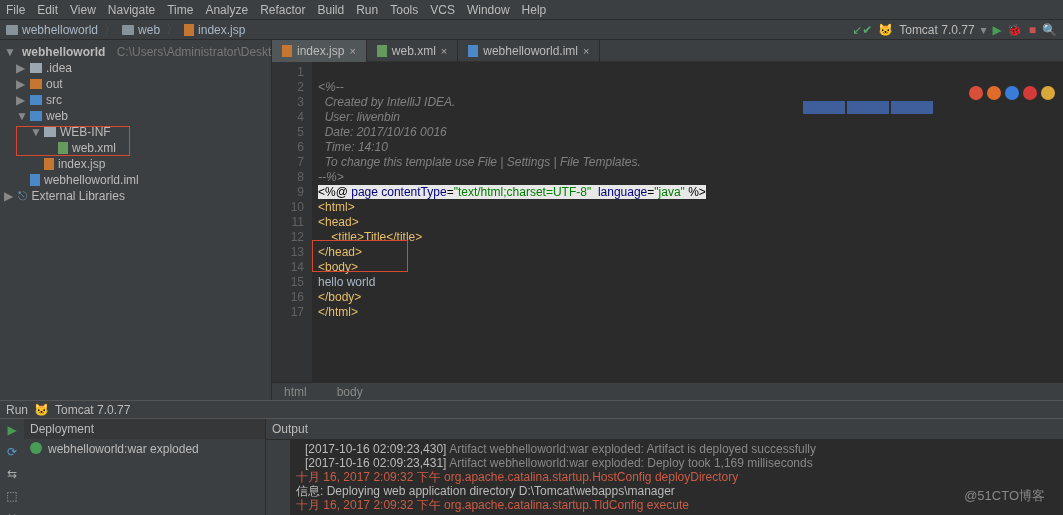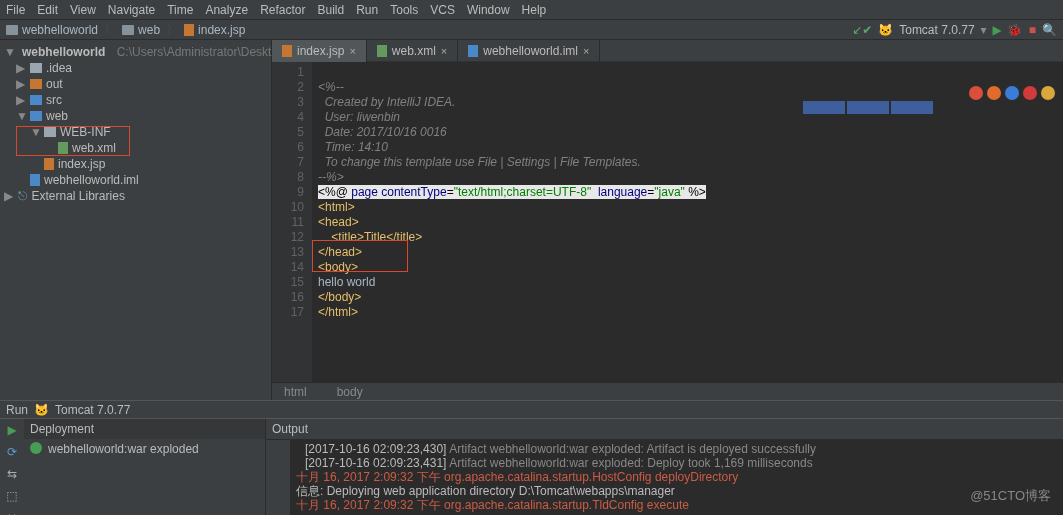--- a/index.html
+++ b/index.html
@@ -62,21 +62,21 @@
 .ok-circle { width: 12px; height: 12px; background: #499c54; border-radius: 50%; display: inline-block; }
 .output-col { flex: 1; display: flex; flex-direction: column; position: relative; }
 .output-head { padding: 3px 6px; color: #bbb; background: #3c3f41; border-bottom: 1px solid #2b2b2b; }
 .output-body { flex: 1; display: flex; }
 .output-tools { width: 24px; background: #3c3f41; }
 .console { flex: 1; font-family: "Consolas", monospace; font-size: 12px; padding: 2px 6px; line-height: 14px; white-space: nowrap; overflow: hidden; }
 .log-gray { color: #888; }
 .log-time { color: #bbb; padding-left: 9px; }
 .log-red { color: #cc5b45; }
 .log-info { color: #bbb; }
-.watermark { position: absolute; right: 12px; bottom: 10px; color: #888; font-size: 13px; }
+.watermark { position: absolute; right: 18px; bottom: 10px; color: #888; font-size: 13px; }
 .browser-icons { position: absolute; right: 8px; top: 46px; display: flex; gap: 4px; }
 .bicon { width: 14px; height: 14px; border-radius: 50%; }
 .colorbars { position: absolute; top: 61px; right: 130px; display: flex; gap: 2px; }
 .cbar { width: 42px; height: 13px; background: #3e5f9b; }
 </style>
 </head>
 <body>
 
 <div class="menubar">
   <span>File</span>

